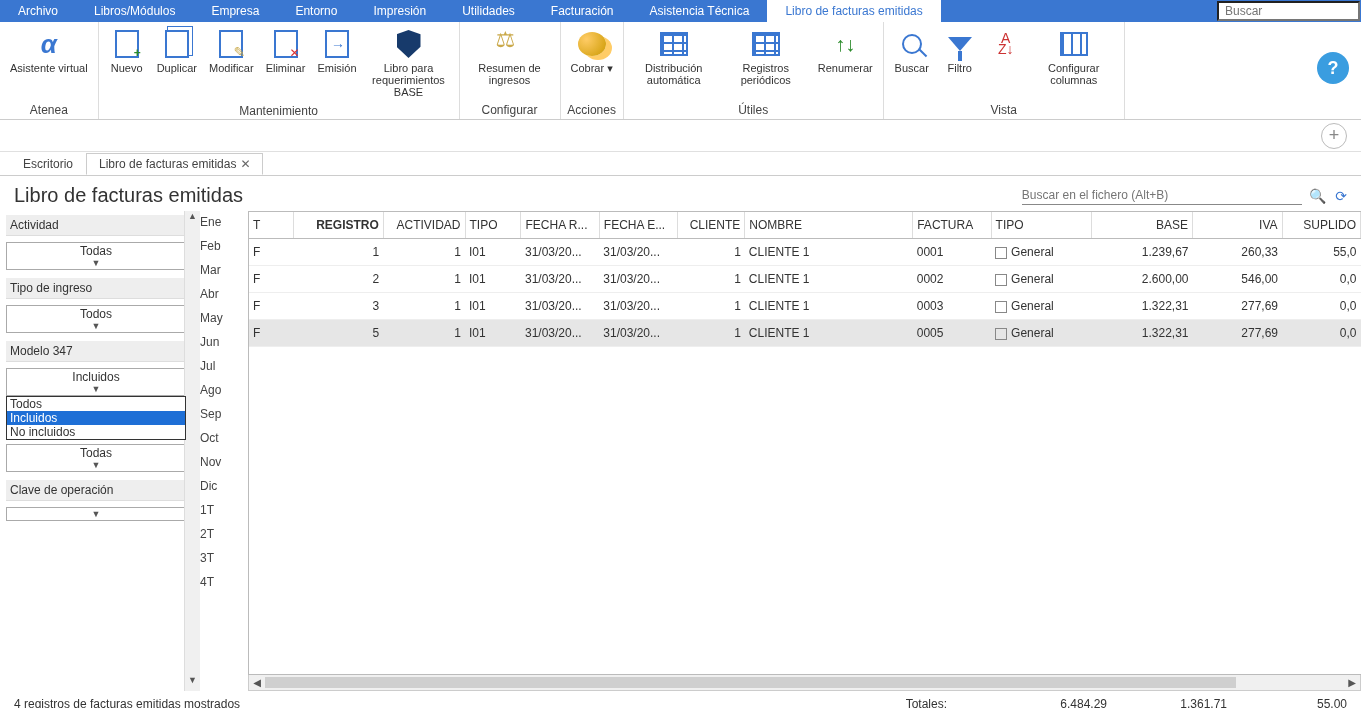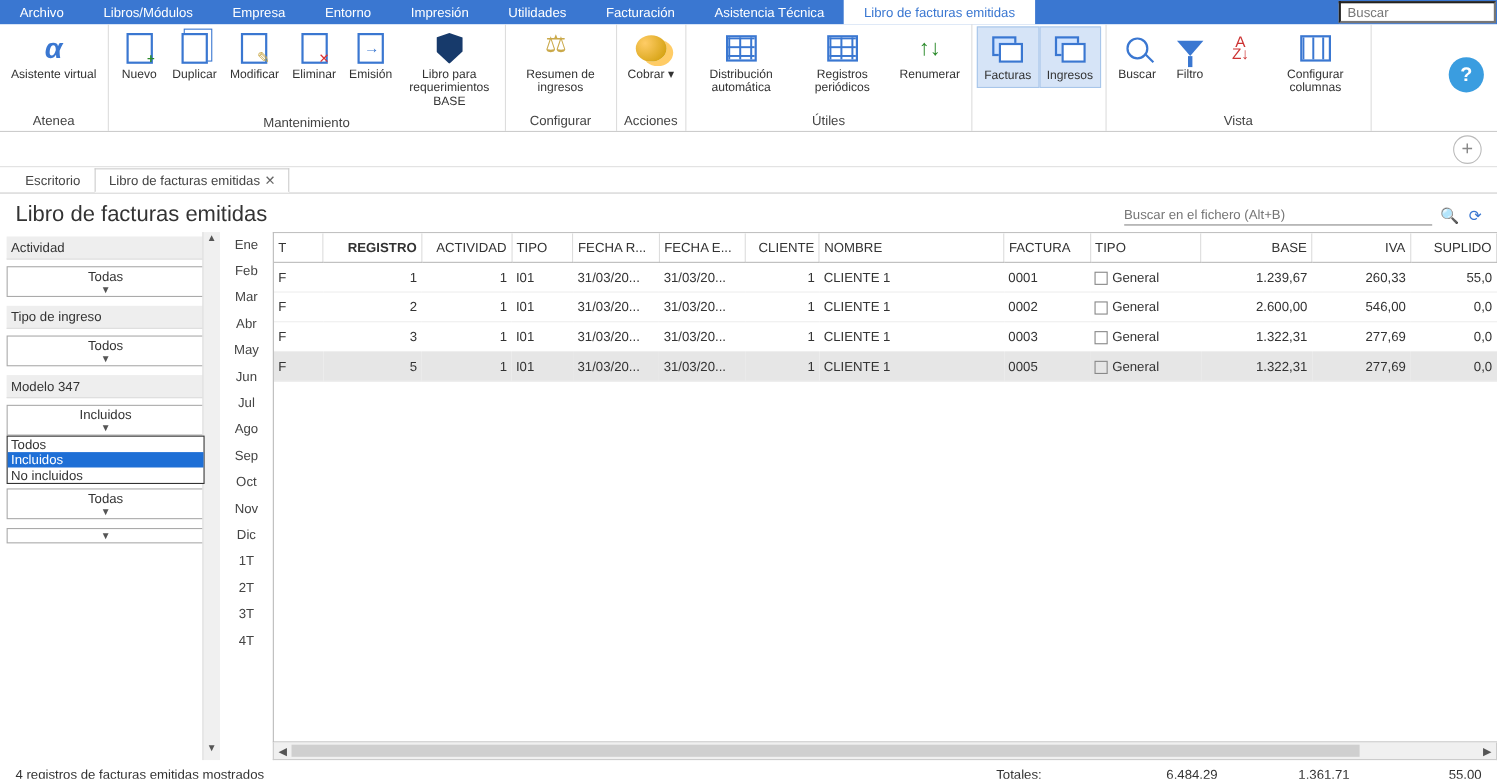--- a/index.html
+++ b/index.html
@@ -50,21 +50,21 @@
 .filter-label { background: #eee; padding: 3px 4px; font-size: 12px; border-bottom: 1px solid #ddd;}
 .filter-select { width: 180px; margin: 6px 0 0 0; border: 1px solid #aaa; font-size: 12px; padding: 1px 2px; background: #fff; display: flex; justify-content: space-between; align-items: center; cursor: pointer; flex-direction: column; }
 .filter-select .arrow { font-size: 9px; color: #555; }
 .dropdown-list { position: absolute; width: 180px; border: 1px solid #333; background: #fff; font-size: 12px; z-index: 10; }
 .dropdown-list .opt { padding: 0 3px; }
 .dropdown-list .opt.sel { background: #1e6fd6; color: #fff; }
 .side-scroll { position: absolute; right: 0; top: 0; bottom: 0; width: 16px; background: #f0f0f0; border-left: 1px solid #ddd; }
 .side-scroll .up, .side-scroll .down { height: 16px; text-align: center; font-size: 9px; color: #555;}
 .side-scroll .down { position: absolute; bottom: 0; width: 100%; }
 
-.months { width: 48px; display: flex; flex-direction: column; align-items: center; padding-top: 4px; gap: 10px; font-size: 12px; color: #444; }
+.months { width: 48px; display: flex; flex-direction: column; align-items: flex-start; padding-top: 4px; gap: 10px; font-size: 12px; color: #444; }
 .months .m { cursor: pointer; }
 
 .grid-wrap { flex: 1; display: flex; flex-direction: column; }
 .grid { border: 1px solid #bbb; border-right: none; flex: 1; overflow: hidden; }
 table { border-collapse: collapse; width: 100%; font-size: 12px; }
 th { background: #fff; border-bottom: 1px solid #bbb; border-right: 1px solid #ddd; padding: 6px 4px; font-weight: normal; text-align: left; color: #333; }
 th.sorted { font-weight: bold; }
 td { border-bottom: 1px solid #eee; padding: 6px 4px; }
 tr.selected td { background: #e6e6e6; }
 .num { text-align: right; }
@@ -221,37 +221,20 @@
           <div class="icon">
             <span class="arrows-v">↑↓</span>
           </div>
           <div class="text">Renumerar</div>
         </div>
     </div>
     <div class="label">Útiles</div>
   </div>
   <div class="ribbon-group">
     <div class="buttons">
-      <div class="rbtn active">
-          <div class="icon">
-            <div class="boxes"></div>
-          </div>
-          <div class="text">Facturas</div>
-        </div>
-      <div class="rbtn active">
-          <div class="icon">
-            <div class="boxes"></div>
-          </div>
-          <div class="text">Ingresos</div>
-        </div>
-    </div>
-    <div class="label"></div>
-  </div>
-  <div class="ribbon-group">
-    <div class="buttons">
       <div class="rbtn">
           <div class="icon">
             <div class="glass"></div>
           </div>
           <div class="text">Buscar</div>
         </div>
       <div class="rbtn">
           <div class="icon">
             <div class="funnel"></div>
           </div>
@@ -325,20 +308,21 @@
         <div class="opt">No incluidos</div>
       </div>
     </div>
     <div class="filter-block" style="margin-top:48px;">
       <div class="filter-select">
           <span>Todas</span>
           <span class="arrow">▼</span>
         </div>
     </div>
     <div class="filter-block">
+      <div class="filter-label">Clave de operación</div>
       <div class="filter-select">
           <span></span>
           <span class="arrow">▼</span>
         </div>
     </div>
     <div class="side-scroll">
         <div class="up">▲</div>
         <div class="down">▼</div>
       </div>
   </div>

